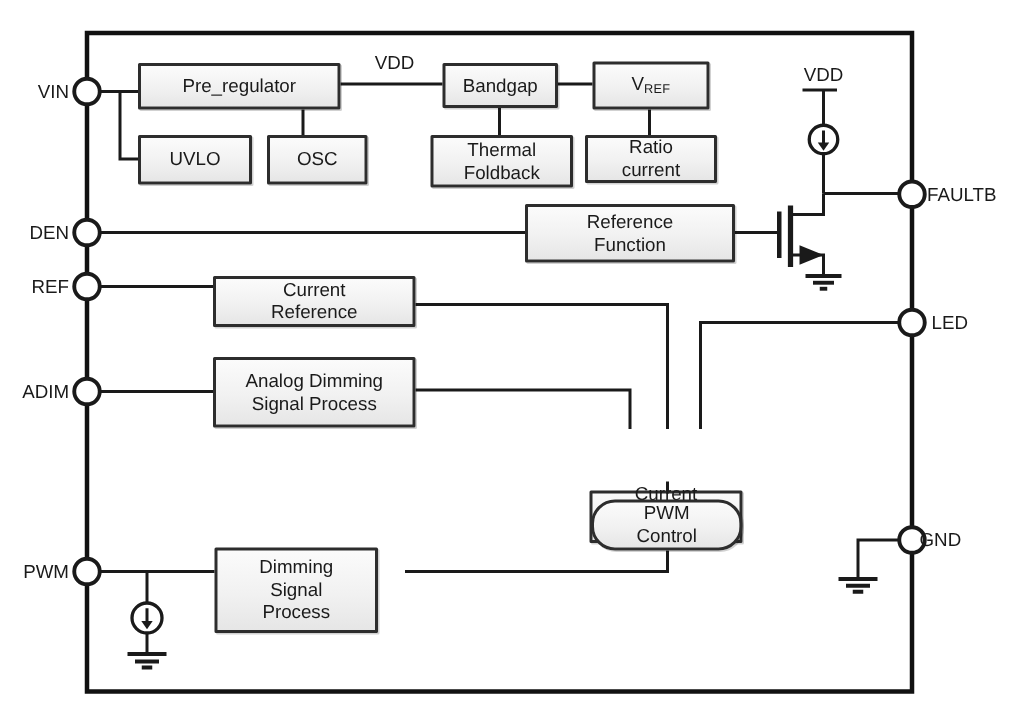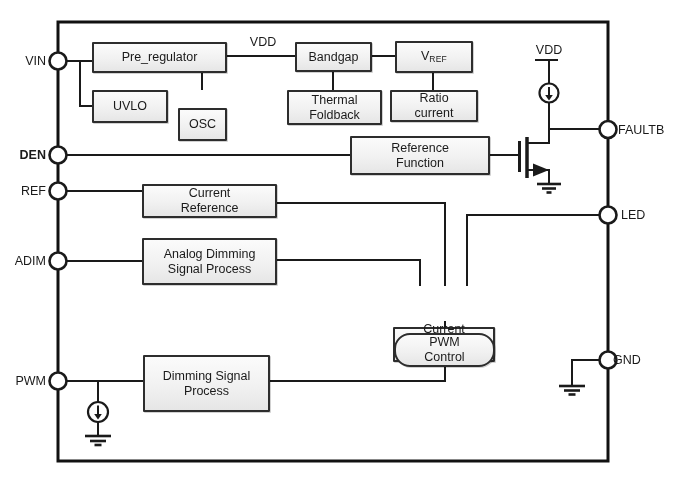--- a/index.html
+++ b/index.html
@@ -95,36 +95,36 @@
       <circle cx="58" cy="261" r="8.5"></circle>
       <circle cx="58" cy="381" r="8.5"></circle>
       <circle cx="608" cy="129.5" r="8.5"></circle>
       <circle cx="608" cy="215" r="8.5"></circle>
       <circle cx="608" cy="360" r="8.5"></circle>
     </g>
   </svg>
 
   <div class="block" style="left:92px;top:42px;width:135px;height:31px;">Pre_regulator</div>
   <div class="block" style="left:92px;top:90px;width:76px;height:33px;">UVLO</div>
-  <div class="block" style="left:178px;top:90px;width:49px;height:33px;margin-top:18px;">OSC</div>
+  <div class="block" style="left:178px;top:90px;width:67px;height:33px;">OSC</div>
   <div class="block" style="left:295px;top:42px;width:77px;height:30px;">Bandgap</div>
   <div class="block" style="left:395px;top:41px;width:78px;height:32px;">
     <span><span>V</span><span class="subtxt">REF</span></span>
   </div>
   <div class="block" style="left:287px;top:90px;width:95px;height:35px;">Thermal Foldback</div>
   <div class="block" style="left:390px;top:90px;width:88px;height:32px;">Ratio current</div>
   <div class="block" style="left:350px;top:136px;width:140px;height:39px;">Reference Function</div>
   <div class="block" style="left:142px;top:238px;width:135px;height:47px;">Analog Dimming Signal Process</div>
   <div class="block" style="left:142px;top:184px;width:135px;height:34px;">Current Reference</div>
   <div class="block" style="left:393px;top:286px;width:102px;height:35px;margin-top:41px;">Current Ratio Circuit</div>
   <div class="block" style="left:394px;top:333px;width:101px;height:34px;border-radius:16px;">PWM Control</div>
-  <div class="block" style="left:143px;top:355px;width:127px;height:57px;">Dimming Signal Process</div>
+  <div class="block" style="left:143px;top:365px;width:109px;height:57px;">Dimming Signal Process</div>
 
   <div class="netlabel right-align" style="left:12px;top:54px;width:34px;">VIN</div>
-  <div class="netlabel right-align" style="left:12px;top:148px;width:34px;font-weight:bold;">DEN</div>
+  <div class="netlabel right-align" style="left:12px;top:148px;width:34px;">DEN</div>
   <div class="netlabel right-align" style="left:12px;top:184px;width:34px;">REF</div>
   <div class="netlabel right-align" style="left:6px;top:254px;width:40px;">ADIM</div>
   <div class="netlabel right-align" style="left:8px;top:374px;width:38px;">PWM</div>
   <div class="netlabel" style="left:618px;top:123px;">FAULTB</div>
   <div class="netlabel" style="left:621px;top:208px;">LED</div>
   <div class="netlabel" style="left:613px;top:353px;">GND</div>
 
   <div class="netlabel center-align" style="left:240px;top:35px;width:46px;">VDD</div>
   <div class="netlabel center-align" style="left:526px;top:43px;width:46px;">VDD</div>
 

